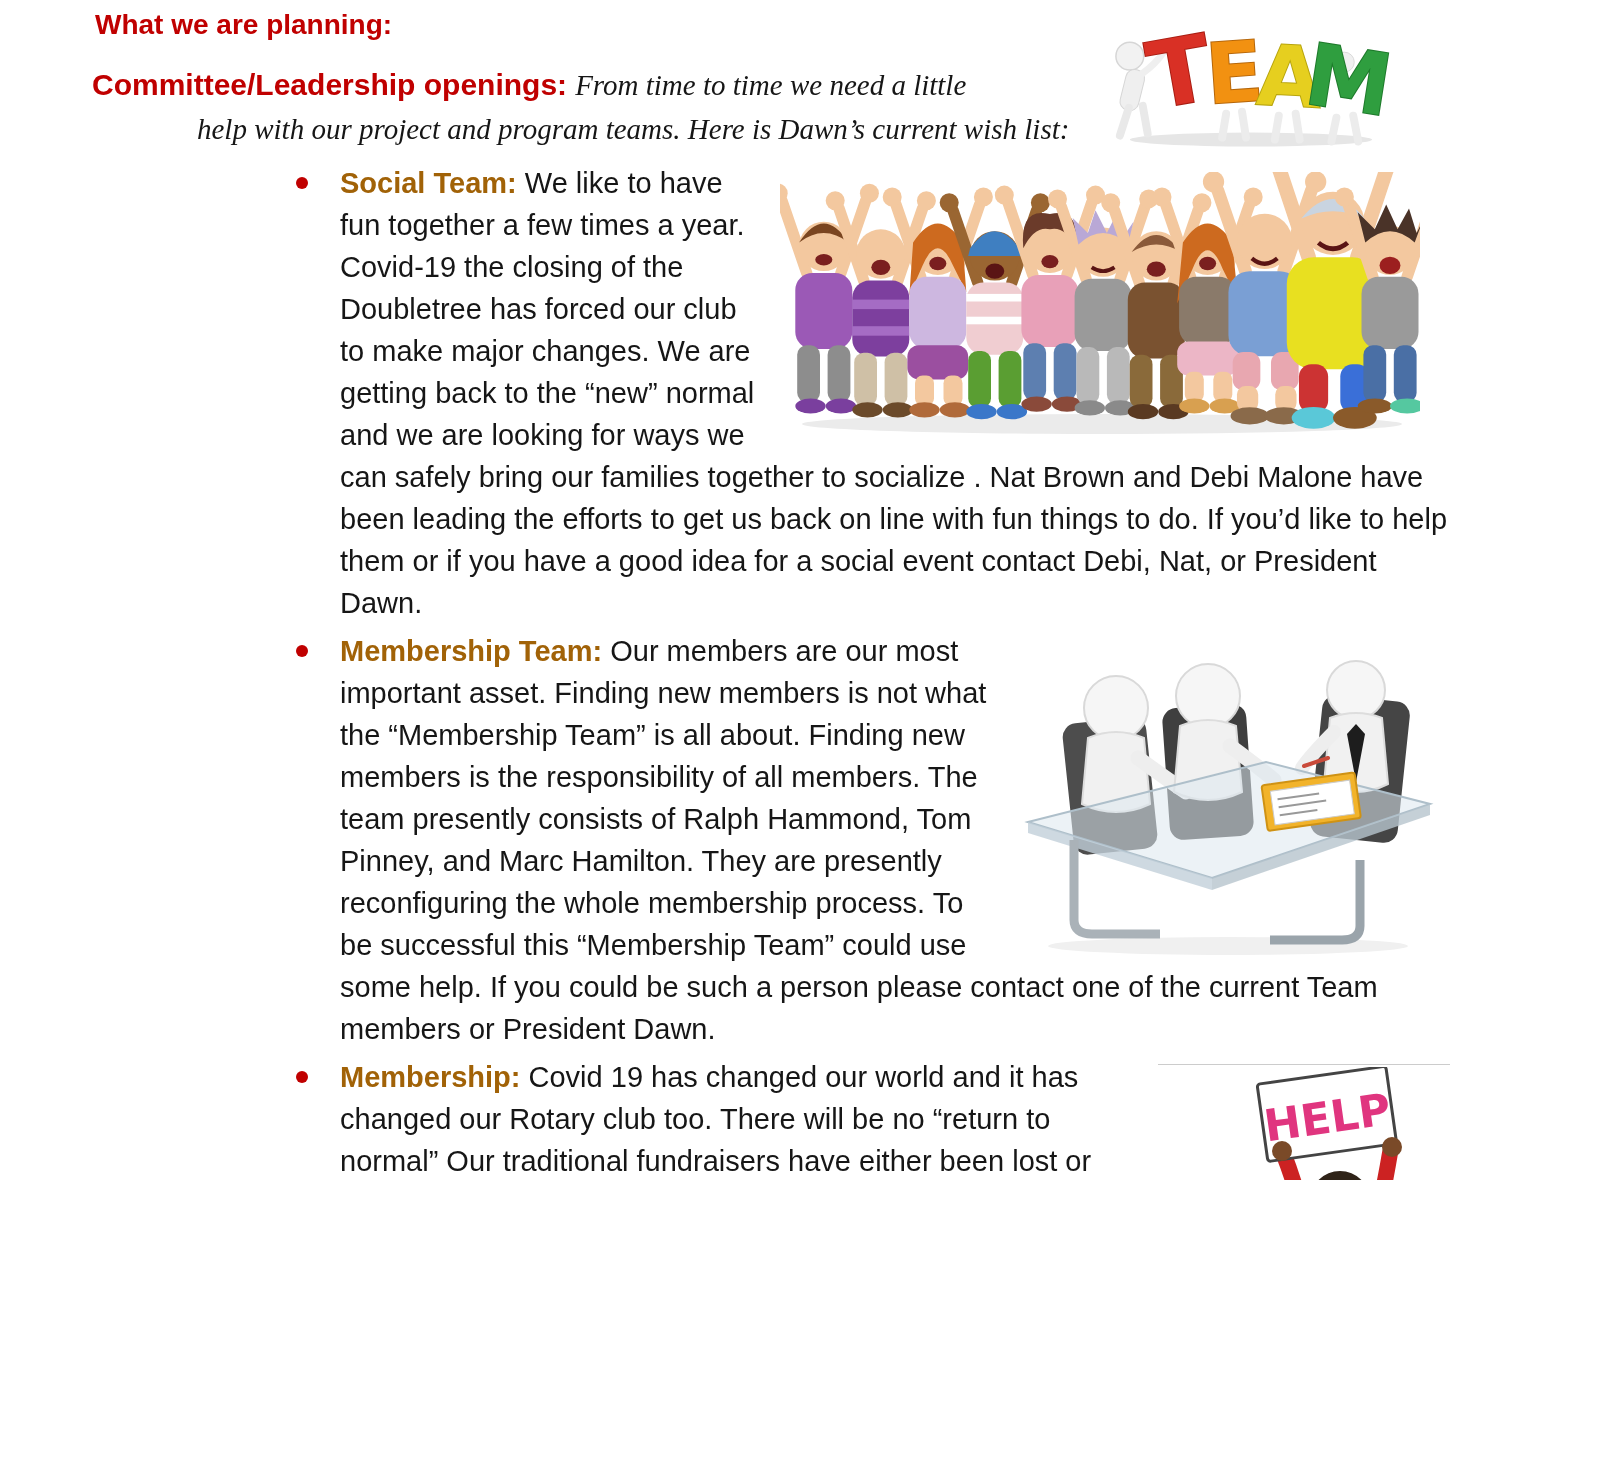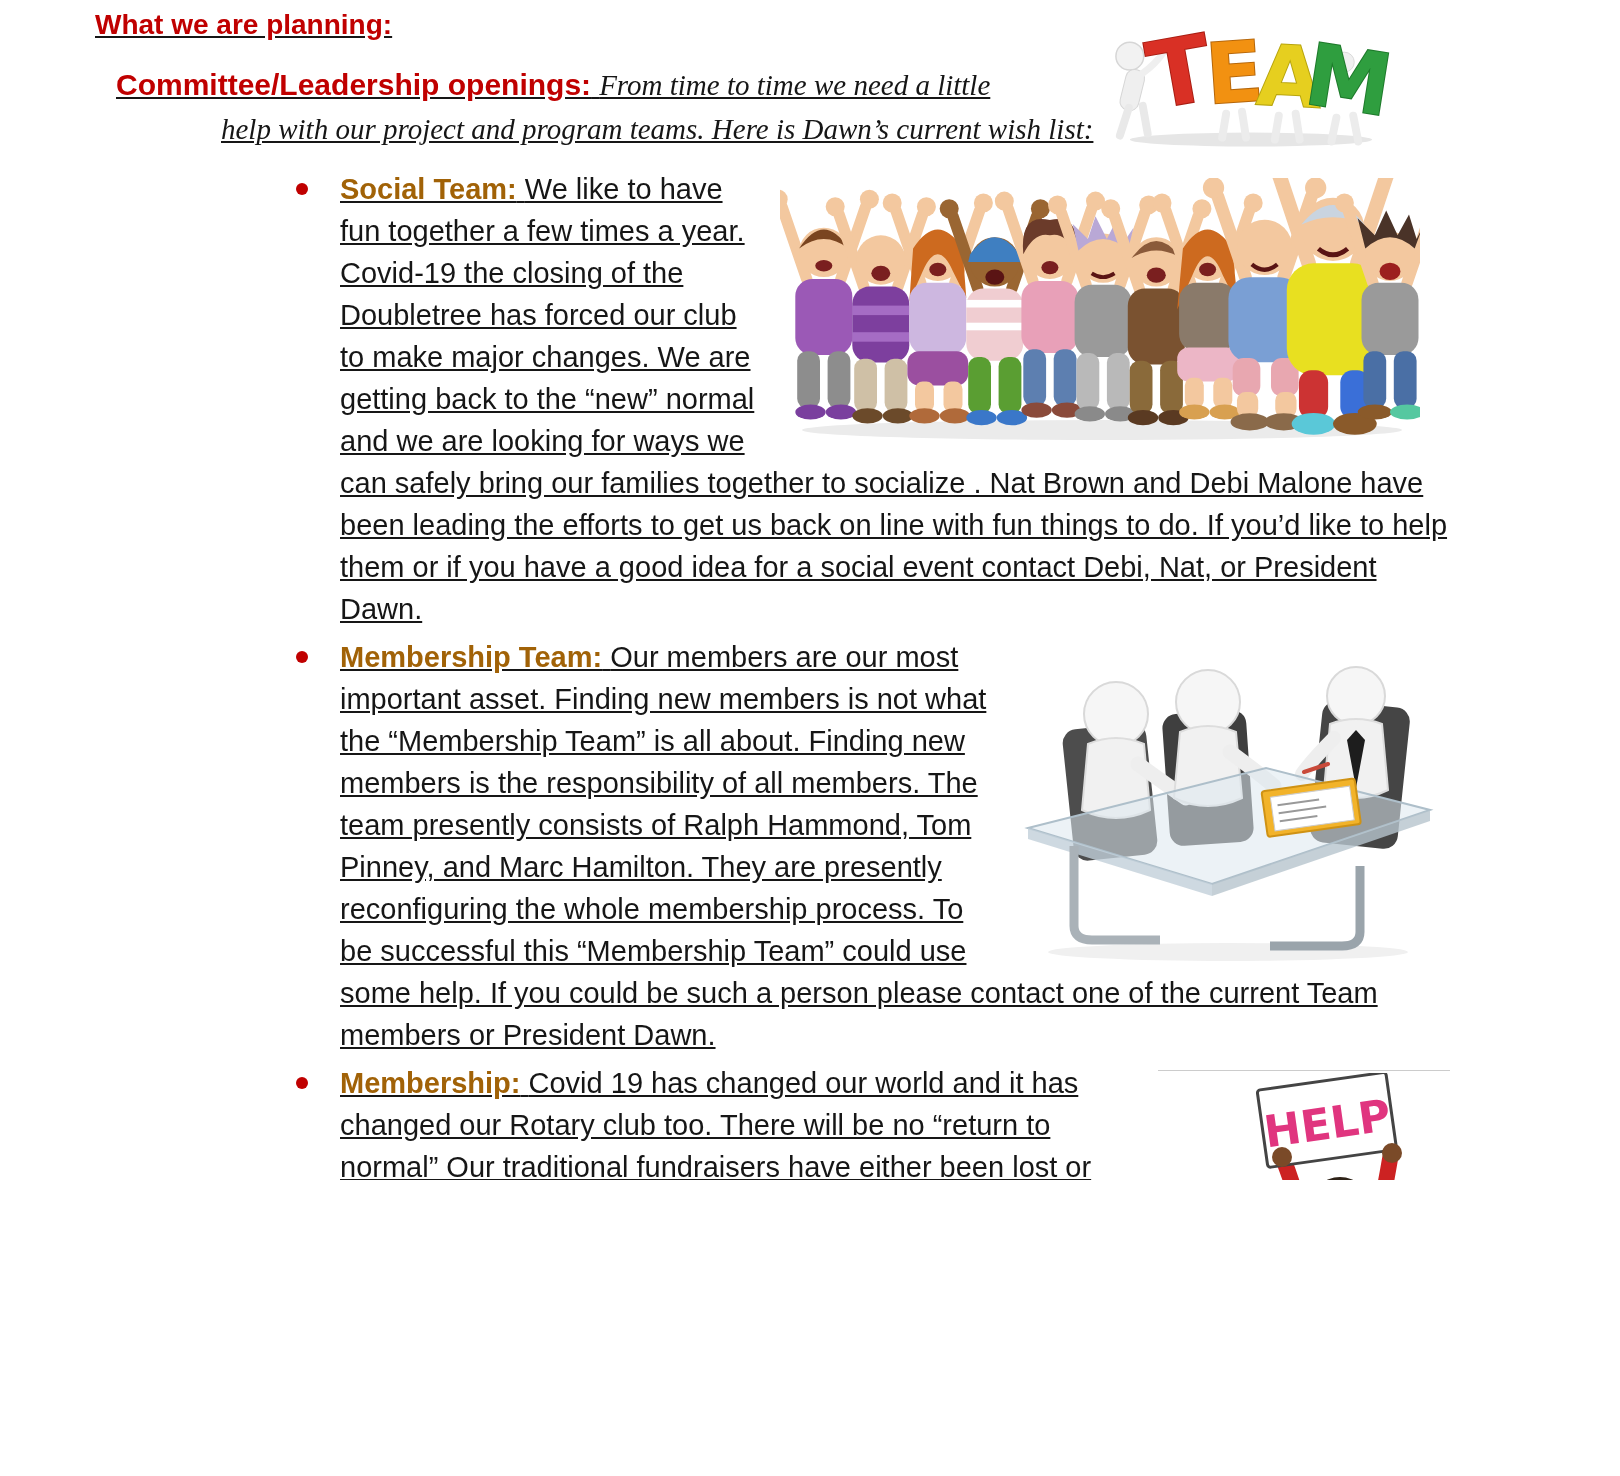--- a/index.html
+++ b/index.html
@@ -5,30 +5,29 @@
   html,body{margin:0;padding:0;background:#ffffff;}
   .page{
     position:relative;
     width:1620px;height:1180px;
     background:#ffffff;
     overflow:hidden;
     font-family:"Liberation Sans",sans-serif;
     color:#161616;
     font-size:29px;
     line-height:42px;
-    text-decoration:underline;
   }
   .h1{
     margin:8px 0 0 95px;
     font-size:28px;line-height:34px;
     font-weight:bold;color:#C00000;
   }
   .subheader{
-    margin:22px 0 18px 0;
-    padding-left:116px;
+    margin:22px 0 12px 0;
+    padding-left:92px;
     width:990px;
   }
   .sub-label{
     font-size:30px;font-weight:bold;color:#C00000;
   }
   .sub-intro{
     font-family:"Liberation Serif",serif;
     font-style:italic;
     font-size:29px;
   }

